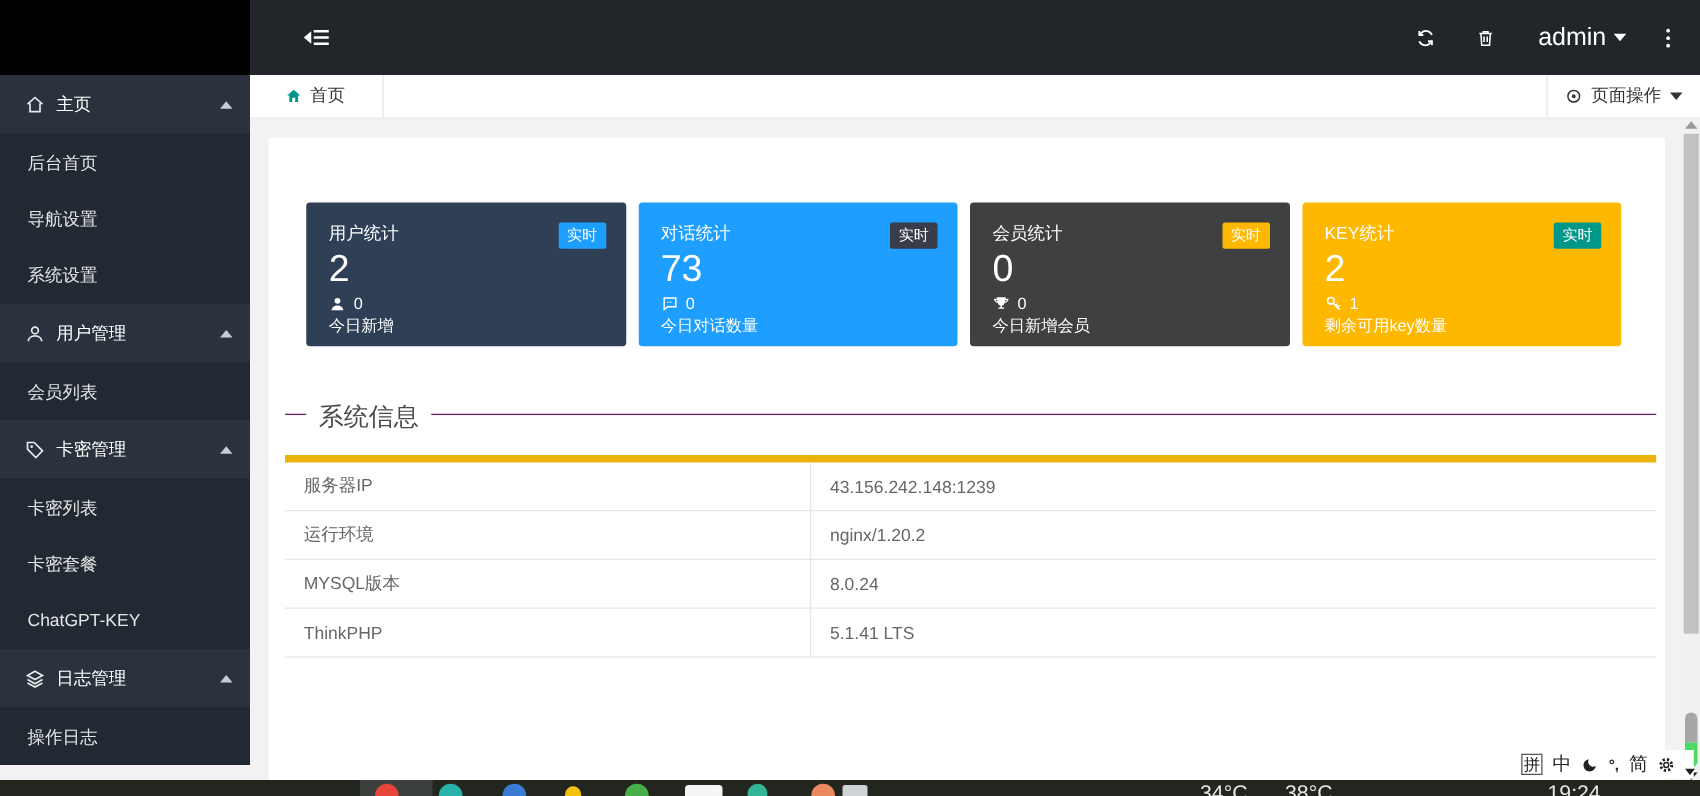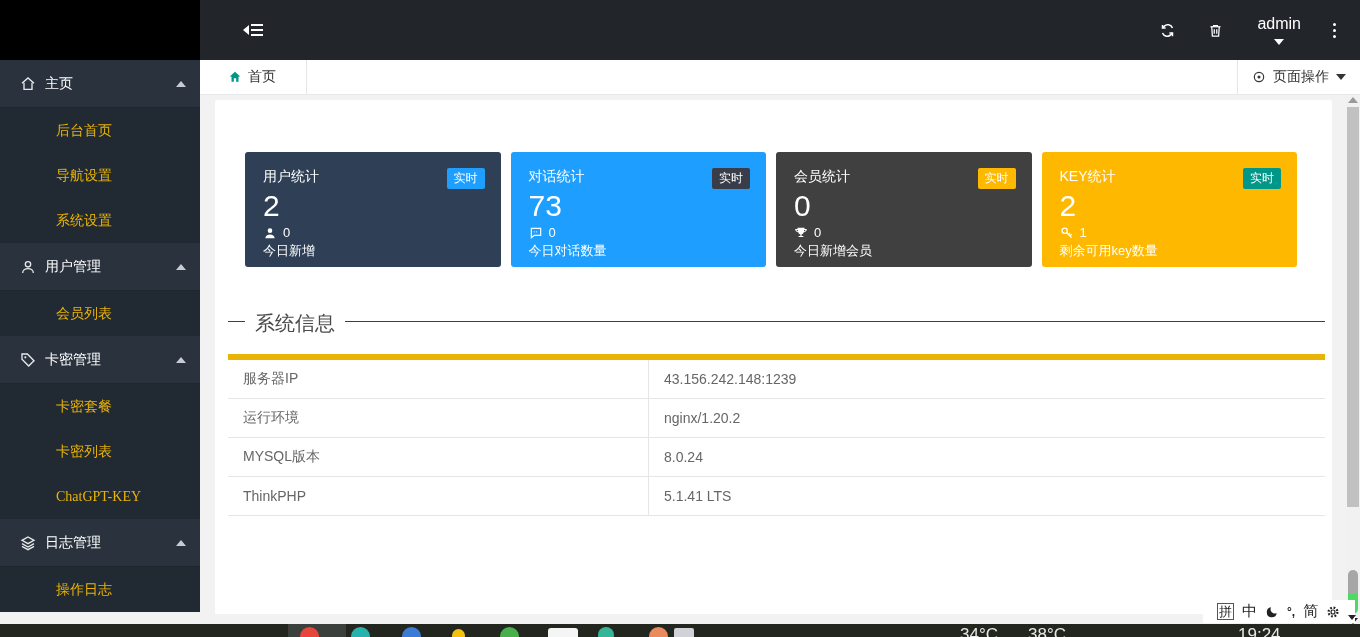--- a/index.html
+++ b/index.html
@@ -1,54 +1,54 @@
 <!DOCTYPE html>
 <html><head>
 <meta charset="utf-8">
 <style>
   * { margin:0; padding:0; box-sizing:border-box; }
   html,body { width:1360px; height:637px; overflow:hidden; }
   body { font-family:"Liberation Sans","DejaVu Sans",sans-serif; background:#f2f2f2; position:relative; }
   .screen { position:absolute; inset:0; width:1360px; height:637px; overflow:hidden; }
 
   
-  .sidebar { position:absolute; left:0; top:0; width:200px; height:596px; background:#212a32; z-index:3;font-family:Liberation Serif, serif; }
+  .sidebar { position:absolute; left:0; top:0; width:200px; height:596px; background:#212a32; z-index:3; }
   .logo { height:60px; background:#000; }
   .side-item { height:48px; background:#2a333d; display:flex; align-items:center; padding:0 14px 0 20px; color:#fff; font-size:14px; cursor:pointer; border-bottom:1px solid rgba(0,0,0,.25); }
   .side-item .s-icon { width:16px; height:16px; margin-right:9px; display:inline-flex; color:#e8eaec; }
   .side-item .s-icon svg { width:16px; height:16px; }
   .side-item .s-label { flex:1; }
   .tri-up { width:0; height:0; border-left:5px solid transparent; border-right:5px solid transparent; border-bottom:6px solid #c7ccd1; }
   .side-sub { background:#212a32; }
-  .side-subitem { height:45px; line-height:45px; padding-left:56px; color:#eab308; font-size:14px; cursor:pointer; }
+  .side-subitem { height:45px; line-height:45px; padding-left:22px; color:#e5e5e5; font-size:14px; cursor:pointer; }
 
   
   .navbar { position:absolute; left:200px; top:0; width:1160px; height:60px; background:#222529; display:flex; align-items:center; z-index:2; }
   .fold-btn { margin-left:43px; display:flex; align-items:center; cursor:pointer; }
   .fold-tri { width:0; height:0; border-top:5px solid transparent; border-bottom:5px solid transparent; border-right:6px solid #fff; margin-right:2px; }
   .fold-bars { display:flex; flex-direction:column; gap:3px; }
   .fold-bars i { display:block; width:12px; height:2px; background:#fff; }
   .nav-right { margin-left:auto; display:flex; align-items:center; gap:0; padding-right:10px; }
   .nav-ic { width:48px; display:flex; justify-content:center; color:#fff; cursor:pointer; }
   .nav-ic svg { width:15px; height:15px; }
-  .nav-user { color:#fff; font-size:16px; display:flex; align-items:center; gap:6px; padding:0 18px; cursor:pointer;flex-direction:column; }
+  .nav-user { color:#fff; font-size:20px; display:flex; align-items:center; gap:6px; padding:0 18px; cursor:pointer; }
   .caret-dn { width:0; height:0; border-left:5px solid transparent; border-right:5px solid transparent; border-top:6px solid #fff; }
   .vdots { display:flex; flex-direction:column; gap:3px; padding:0 14px; cursor:pointer; }
   .vdots i { width:3px; height:3px; border-radius:50%; background:#fff; }
 
   
   .crumbbar { position:absolute; left:200px; top:60px; width:1160px; height:35px; background:#fff; border-bottom:1px solid #e8e8e8; display:flex; align-items:center; z-index:2; }
   .crumb-tab { height:100%; display:flex; align-items:center; padding:0 30px 0 28px; border-right:1px solid #e5e5e5; font-size:14px; color:#333; cursor:pointer; }
   .crumb-tab svg { width:14px; height:14px; margin-right:6px; color:#009688; }
   .page-actions { margin-left:auto; height:100%; display:flex; align-items:center; gap:7px; padding:0 14px 0 14px; border-left:1px solid #e5e5e5; font-size:14px; color:#333; cursor:pointer; }
   .page-actions svg { width:14px; height:14px; color:#333; }
   .page-actions .caret-dn { border-top-color:#333; }
 
   
-  .content { position:absolute; left:200px; top:85px; width:1146px; height:529px; background:#f2f2f2; overflow:hidden; }
+  .content { position:absolute; left:200px; top:95px; width:1146px; height:529px; background:#f2f2f2; overflow:hidden; }
   .panel { position:absolute; left:15px; top:15px; width:1117px; height:560px; background:#fff; border-radius:2px; }
   .cards-row { position:absolute; left:30px; top:52px; width:1052px; display:flex; gap:10px; }
   .card { flex:1; height:115px; border-radius:3px; color:#fff; padding:16px 16px 0 18px; position:relative; }
   .card.c0 { background:#2F4056; } .card.c1 { background:#1E9FFF; }
   .card.c2 { background:#404040; } .card.c3 { background:#FFB800; }
   .card-top { display:flex; align-items:flex-start; }
   .card-title { font-size:14px; }
   .badge { margin-left:auto; font-size:12px; padding:2px 7px; border-radius:2px; color:#fff; }
   .b0 { background:#1E9FFF; } .b1 { background:#393D49; } .b2 { background:#FFB800; } .b3 { background:#009688; }
   .card-value { font-size:30px; font-weight:500; line-height:32px; margin-top:1px; }
@@ -129,22 +129,22 @@
       <span class="s-icon">
         <svg viewBox="0 0 24 24" fill="none" stroke="currentColor" stroke-width="2">
             <path d="M3 3h8l10 10-8 8L3 11z"></path>
             <circle cx="8" cy="8" r="1.6" fill="currentColor" stroke="none"></circle>
           </svg>
       </span>
       <span class="s-label">卡密管理</span>
       <span class="tri-up"></span>
     </div>
     <div class="side-sub">
+      <div class="side-subitem">卡密列表</div>
       <div class="side-subitem">卡密套餐</div>
-      <div class="side-subitem">卡密列表</div>
       <div class="side-subitem">ChatGPT-KEY</div>
     </div>
 
     <div class="side-item">
       <span class="s-icon">
         <svg viewBox="0 0 24 24" fill="none" stroke="currentColor" stroke-width="2">
             <path d="M12 3l9 5-9 5-9-5z"></path>
             <path d="M3 13l9 5 9-5"></path>
             <path d="M3 17l9 5 9-5"></path>
           </svg>

